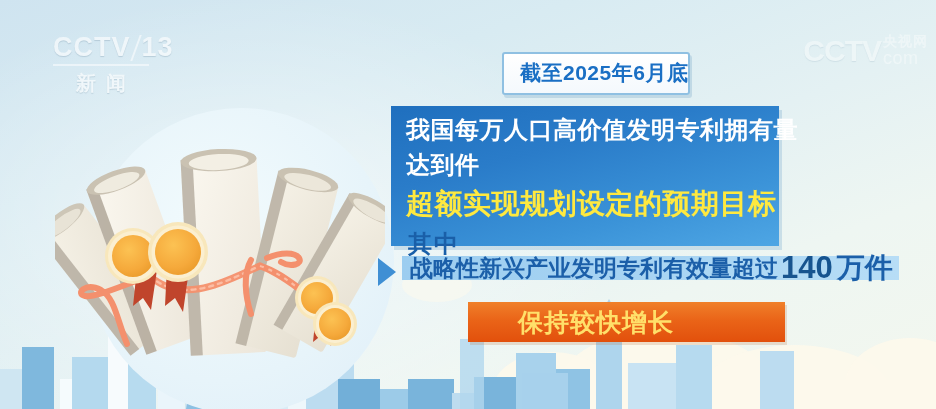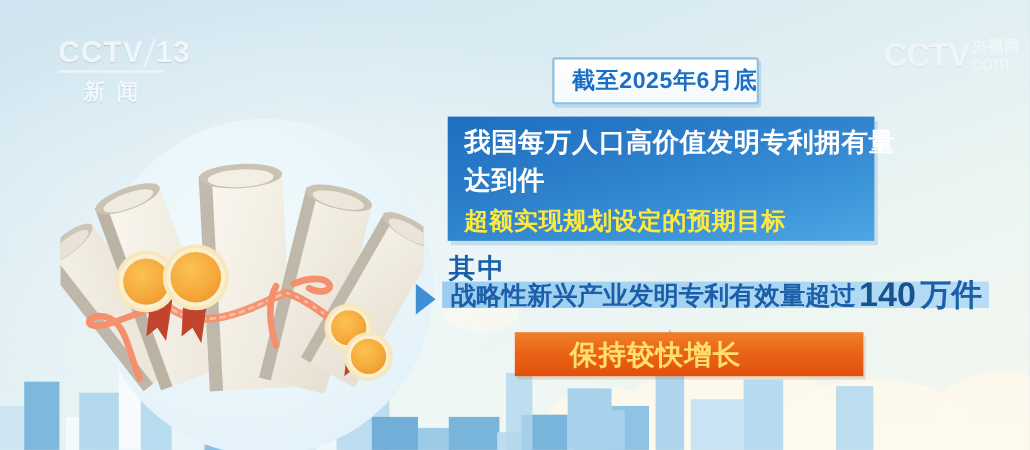--- a/index.html
+++ b/index.html
@@ -100,22 +100,22 @@
     box-shadow:2px 3px 0 rgba(120,165,200,.30);
   }
   #date-banner span {
     font-size:21px; font-weight:bold; color:#1a6fc4;
     letter-spacing:.5px; white-space:nowrap;
   }
 
   
   #stat-box {
     position:absolute;
-    left:407px; top:106px;
-    width:388px; height:113px;
+    left:391px; top:106px;
+    width:388px; height:140px;
     background:linear-gradient(165deg,#1f6fbe 0%, #2a7cc9 35%, #3b93d8 72%, #4ea6e4 100%);
     box-shadow:3px 4px 0 rgba(120,170,205,.30);
   }
   #stat-box .line {
     white-space:nowrap;
     font-weight:bold;
     line-height:1;
   }
   #stat-l1 {
     position:absolute; left:15px; top:12px;
@@ -125,21 +125,21 @@
     position:absolute; left:15px; top:47px;
     font-size:24px; color:#ffffff; letter-spacing:.5px;
     display:flex; align-items:baseline;
   }
   #stat-l2 .num {
     font-size:33px; color:#ffe93f; margin:0 2px; letter-spacing:0;
     font-family:"Liberation Sans",sans-serif;
   }
   #stat-l3 {
     position:absolute; left:15px; top:84px;
-    font-size:22px; color:#ffe93f; letter-spacing:.5px;
+    font-size:28px; color:#ffe93f; letter-spacing:.5px;
   }
 
   
   #qizhong {
     position:absolute; left:408px; top:228px;
     font-size:24px; font-weight:bold; color:#1a5fa8; letter-spacing:2px;
   }
 
   
   #row-arrow {

